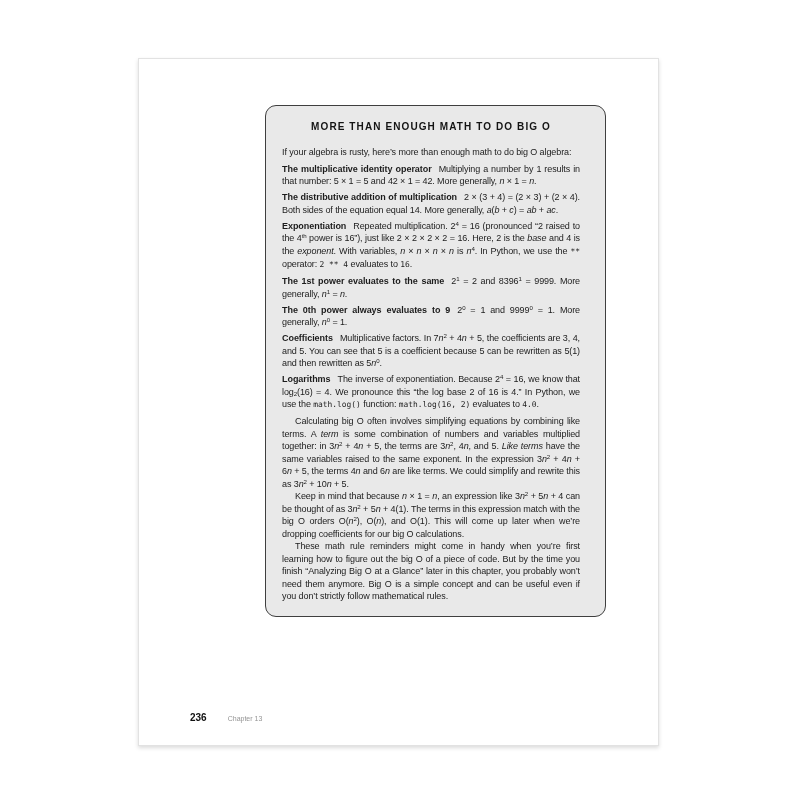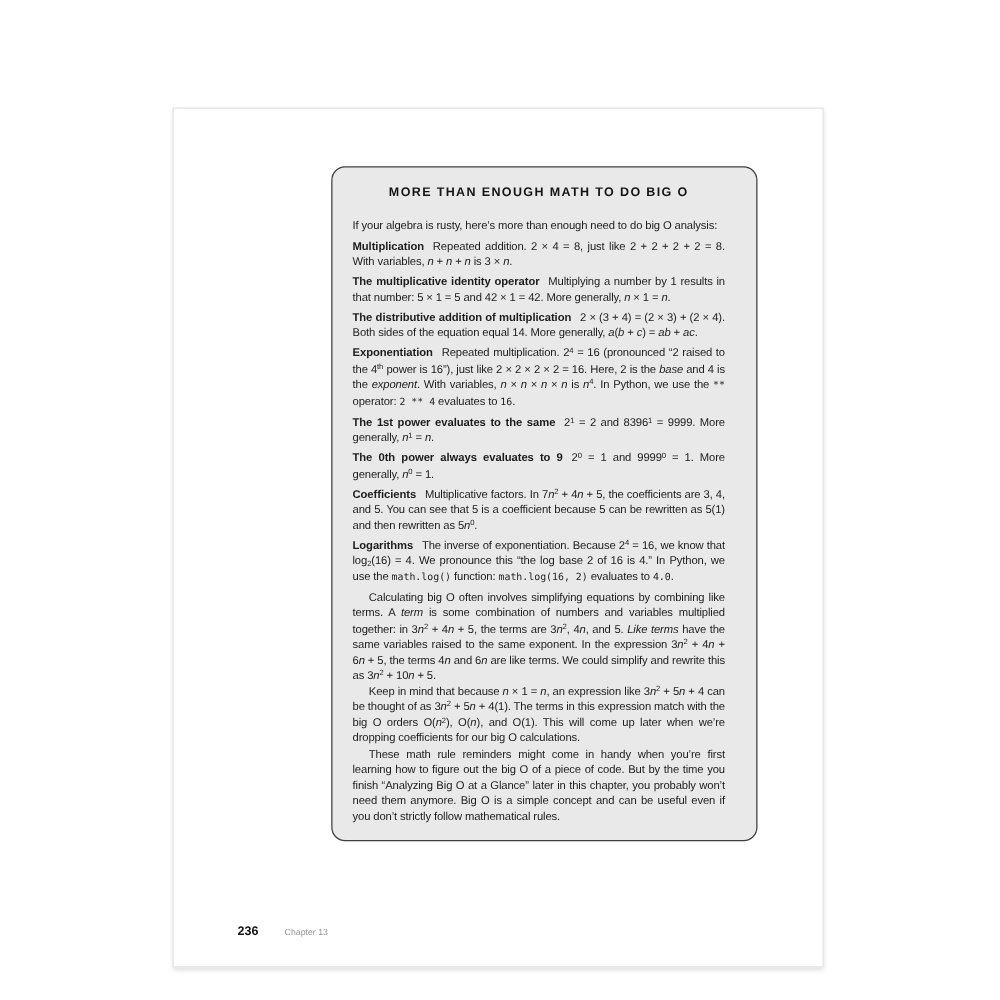--- a/index.html
+++ b/index.html
@@ -6,21 +6,20 @@
   body{
     width:800px;height:800px;background:#ffffff;position:relative;
     font-family:"Liberation Sans",sans-serif;color:#1c1c1c;
     -webkit-font-smoothing:antialiased;
   }
   .sheet{
     position:absolute;left:138px;top:58px;width:521px;height:688px;
     background:#ffffff;border:1px solid #e2e2e2;
     box-shadow:0 2px 4px rgba(0,0,0,0.14);
     box-sizing:border-box;
-    margin-top:28px;
   }
   .mathbox{
     position:absolute;left:126px;top:46px;width:341px;
     box-sizing:border-box;
     background:#e9e9e9;border:1.5px solid #3f3f3f;border-radius:11px;
     padding:15px 25px 13px 16px;
   }
   .box-title{
     text-align:center;font-weight:bold;font-size:10px;letter-spacing:1.1px;
     color:#141414;margin:0 0 13px 0;line-height:12px;
@@ -51,24 +50,23 @@
   .chapter{font-size:7px;color:#949494;margin-left:21px;}
 </style>
 </head>
 <body>
 
 <div class="sheet">
 
   <div class="mathbox">
     <div class="box-title">MORE THAN ENOUGH MATH TO DO BIG O</div>
 
-    <p class="intro">If your algebra is rusty, here’s more than enough need to do big O analysis:</p>
+    <p class="intro">If your algebra is rusty, here’s more than enough math to do big O algebra:</p>
 
     <div>
-        <p class="entry"><b class="term">Multiplication</b><span>Repeated addition. 2 × 4 = 8, just like 2 + 2 + 2 + 2 = 8. With variables, </span><span class="it">n</span><span> + </span><span class="it">n</span><span> + </span><span class="it">n</span><span> is 3 × </span><span class="it">n</span><span>.</span></p>
         <p class="entry"><b class="term">The multiplicative identity operator</b><span>Multiplying a number by 1 results in that number: 5 × 1 = 5 and 42 × 1 = 42. More generally, </span><span class="it">n</span><span> × 1 = </span><span class="it">n</span><span>.</span></p>
         <p class="entry"><b class="term">The distributive addition of multiplication</b><span>2 × (3 + 4) = (2 × 3) + (2 × 4). Both sides of the equation equal 14. More generally, </span><span class="it">a</span><span>(</span><span class="it">b</span><span> + </span><span class="it">c</span><span>) = </span><span class="it">ab</span><span> + </span><span class="it">ac</span><span>.</span></p>
         <p class="entry"><b class="term">Exponentiation</b><span>Repeated multiplication. 2</span><sup>4</sup><span> = 16 (pronounced “2 raised to the 4</span><sup>th</sup><span> power is 16”), just like 2 × 2 × 2 × 2 = 16. Here, 2 is the </span><span class="it">base</span><span> and 4 is the </span><span class="it">exponent</span><span>. With variables, </span><span class="it">n</span><span> × </span><span class="it">n</span><span> × </span><span class="it">n</span><span> × </span><span class="it">n</span><span> is </span><span class="it">n</span><sup>4</sup><span>. In Python, we use the </span><span class="code">**</span><span> operator: </span><span class="code">2 ** 4</span><span> evaluates to </span><span class="code">16</span><span>.</span></p>
         <p class="entry"><b class="term">The 1st power evaluates to the same</b><span>2</span><sup>1</sup><span> = 2 and 8396</span><sup>1</sup><span> = 9999. More generally, </span><span class="it">n</span><sup>1</sup><span> = </span><span class="it">n</span><span>.</span></p>
         <p class="entry"><b class="term">The 0th power always evaluates to 9</b><span>2</span><sup>0</sup><span> = 1 and 9999</span><sup>0</sup><span> = 1. More generally, </span><span class="it">n</span><sup>0</sup><span> = 1.</span></p>
         <p class="entry"><b class="term">Coefficients</b><span>Multiplicative factors. In 7</span><span class="it">n</span><sup>2</sup><span> + 4</span><span class="it">n</span><span> + 5, the coefficients are 3, 4, and 5. You can see that 5 is a coefficient because 5 can be rewritten as 5(1) and then rewritten as 5</span><span class="it">n</span><sup>0</sup><span>.</span></p>
         <p class="entry"><b class="term">Logarithms</b><span>The inverse of exponentiation. Because 2</span><sup>4</sup><span> = 16, we know that log</span><sub>2</sub><span>(16) = 4. We pronounce this “the log base 2 of 16 is 4.” In Python, we use the </span><span class="code">math.log()</span><span> function: </span><span class="code">math.log(16, 2)</span><span> evaluates to </span><span class="code">4.0</span><span>.</span></p>
       </div>
 
     <div>

